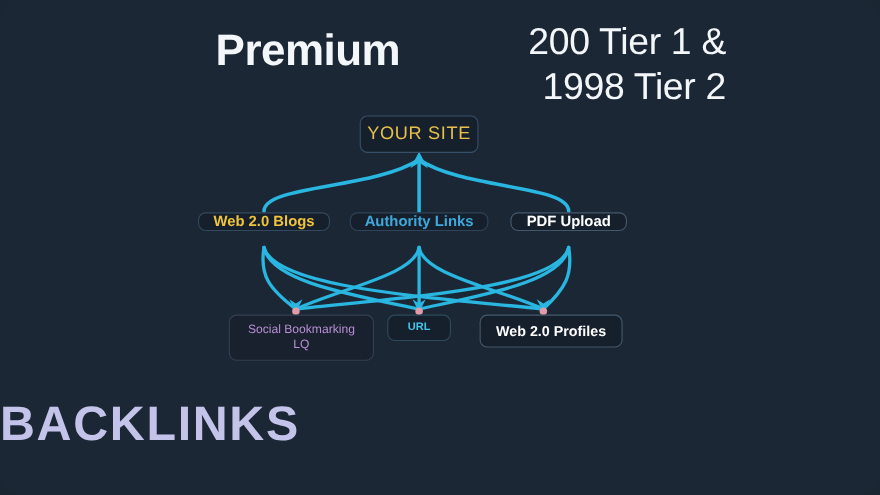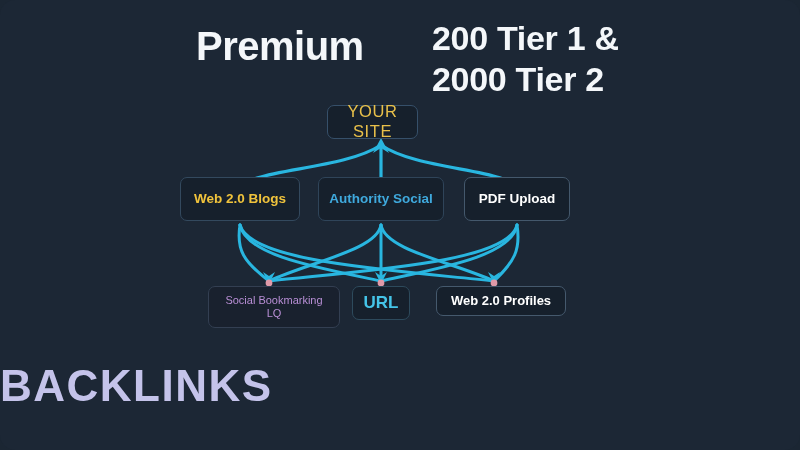--- a/index.html
+++ b/index.html
@@ -28,23 +28,23 @@
     font-weight: bold;
     color: #f4f7fa;
     letter-spacing: -0.5px;
     white-space: nowrap;
   }
   .headline-right {
     position: absolute;
     left: 432px;
     top: 18px;
     width: 228px;
-    text-align: left;
+    text-align: right;
     font-size: 34px;
-    font-weight: bold;
+    font-weight: normal;
     color: #f4f7fa;
     line-height: 1.22;
     letter-spacing: -0.3px;
   }
   .headline-right > div { white-space: nowrap; }
 
   
   .footer-word {
     position: absolute;
     left: 0;
@@ -84,34 +84,34 @@
     background: #16202c;
     border: 1px solid #32475c;
     font-weight: bold;
     line-height: 1.2;
   }
 
   
   .node-root {
     left: 327px;
     top: 105px;
-    width: 91px;
+    width: 108px;
     height: 34px;
     font-size: 16.5px;
     font-weight: normal;
     color: #e8c04a;
     letter-spacing: 0.6px;
     background: #16202c;
     border-color: #36506a;
   }
 
   
   .node-t1 {
-    top: 177px;
-    height: 44px;
+    top: 193px;
+    height: 17px;
     font-size: 13.5px;
   }
   .node-blogs {
     left: 180px;
     width: 120px;
     color: #f0c33c;
     border-color: #33495e;
   }
   .node-authority {
     left: 318px;
@@ -134,23 +134,23 @@
     height: 42px;
     color: #b98fd6;
     font-weight: normal;
     font-size: 11px;
     background: #19212e;
     border-color: #333f52;
   }
   .node-url {
     left: 352px;
     width: 58px;
-    height: 34px;
+    height: 24px;
     color: #45c4e8;
-    font-size: 17px;
+    font-size: 10px;
     background: #16202c;
     border-color: #2d4a5c;
   }
   .node-profiles {
     left: 424px;
     width: 130px;
     height: 30px;
     color: #ffffff;
     font-size: 13px;
     background: #16202c;
@@ -160,21 +160,21 @@
 </style>
 </head>
 <body>
 
 <div id="canvas">
 
   <div class="headline-left">Premium</div>
 
   <div class="headline-right">
     <div>200 Tier 1 &amp;</div>
-    <div>2000 Tier 2</div>
+    <div>1998 Tier 2</div>
   </div>
 
   <div id="diagram-layer">
 
     <svg id="edges" viewBox="0 0 800 450">
       <g fill="none" stroke="#29b6e0" stroke-width="3.2" stroke-linecap="round">
 
         <path d="M240,192 C240,168 340,172 381,145"></path>
         <path d="M381,192 L381,145"></path>
         <path d="M517,192 C517,168 420,172 381,145"></path>
@@ -206,21 +206,21 @@
       <g fill="#e09aa8">
         <circle cx="269" cy="283" r="3.4"></circle>
         <circle cx="381" cy="283" r="3.4"></circle>
         <circle cx="494" cy="283" r="3.4"></circle>
       </g>
     </svg>
 
     <div class="node node-root">YOUR SITE</div>
 
     <div class="node node-t1 node-blogs">Web 2.0 Blogs</div>
-    <div class="node node-t1 node-authority">Authority Social</div>
+    <div class="node node-t1 node-authority">Authority Links</div>
     <div class="node node-t1 node-pdf">PDF Upload</div>
 
     <div class="node node-t2 node-social">
       <div>
         <div>Social Bookmarking</div>
         <div>LQ</div>
       </div>
     </div>
     <div class="node node-t2 node-url">URL</div>
     <div class="node node-t2 node-profiles">Web 2.0 Profiles</div>

